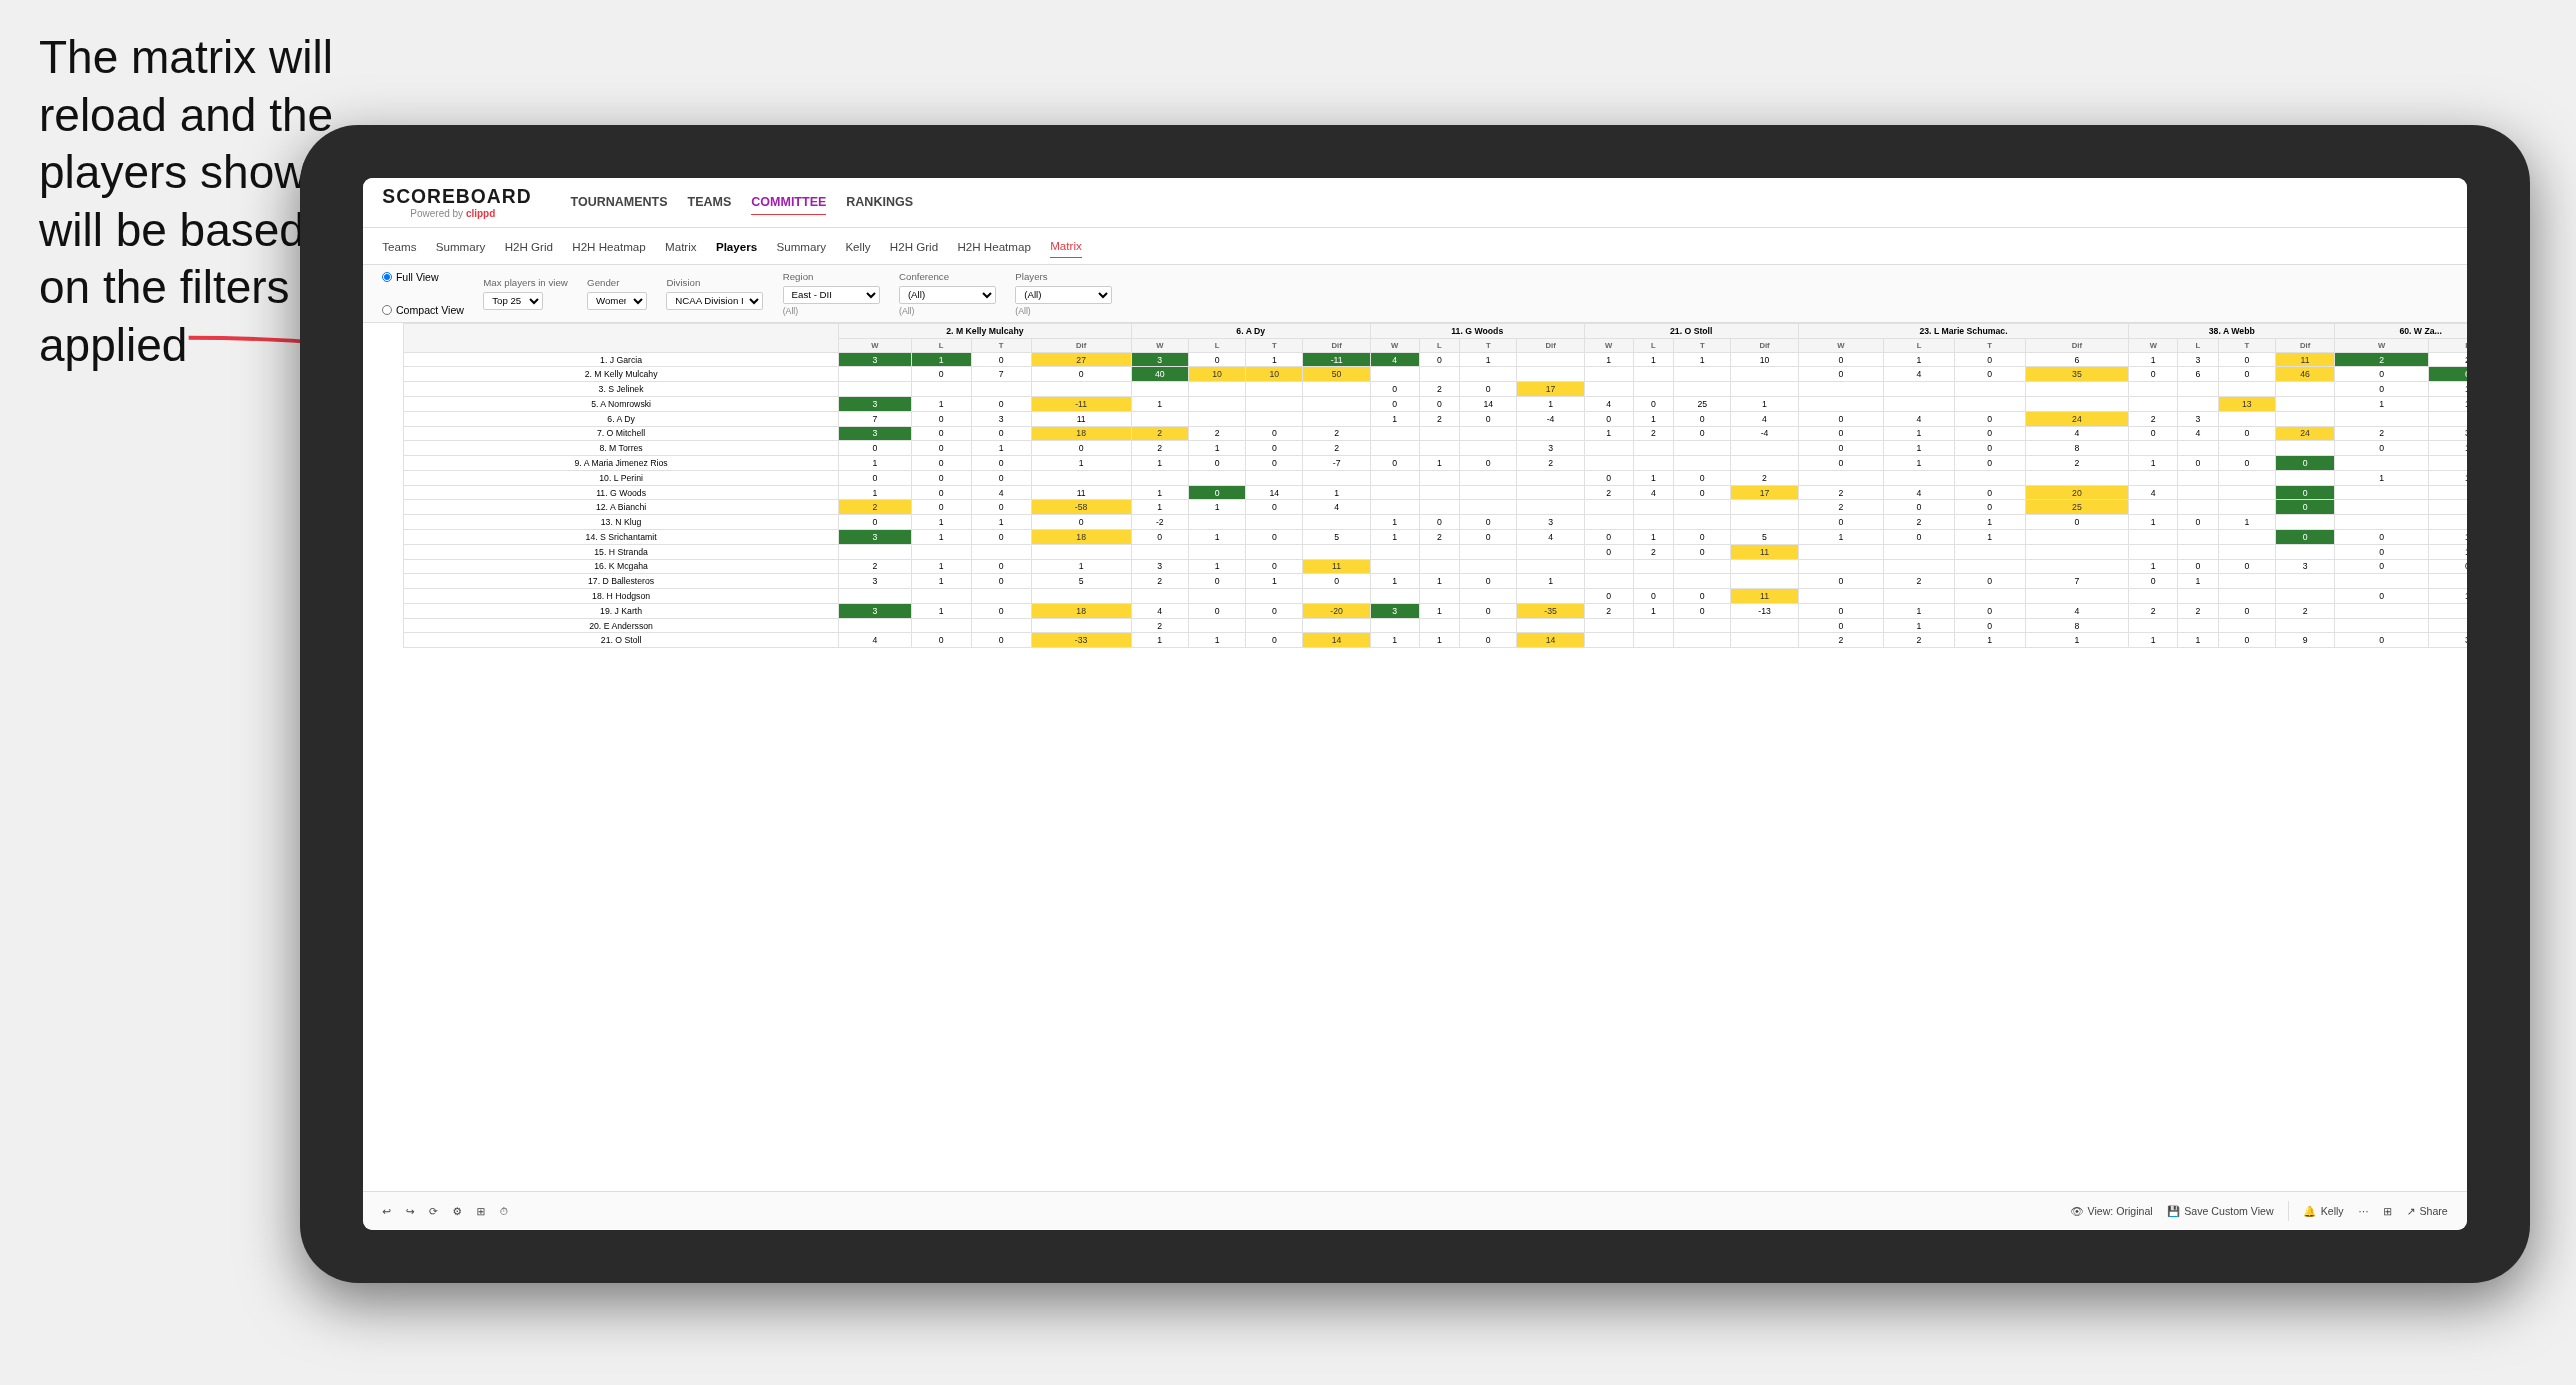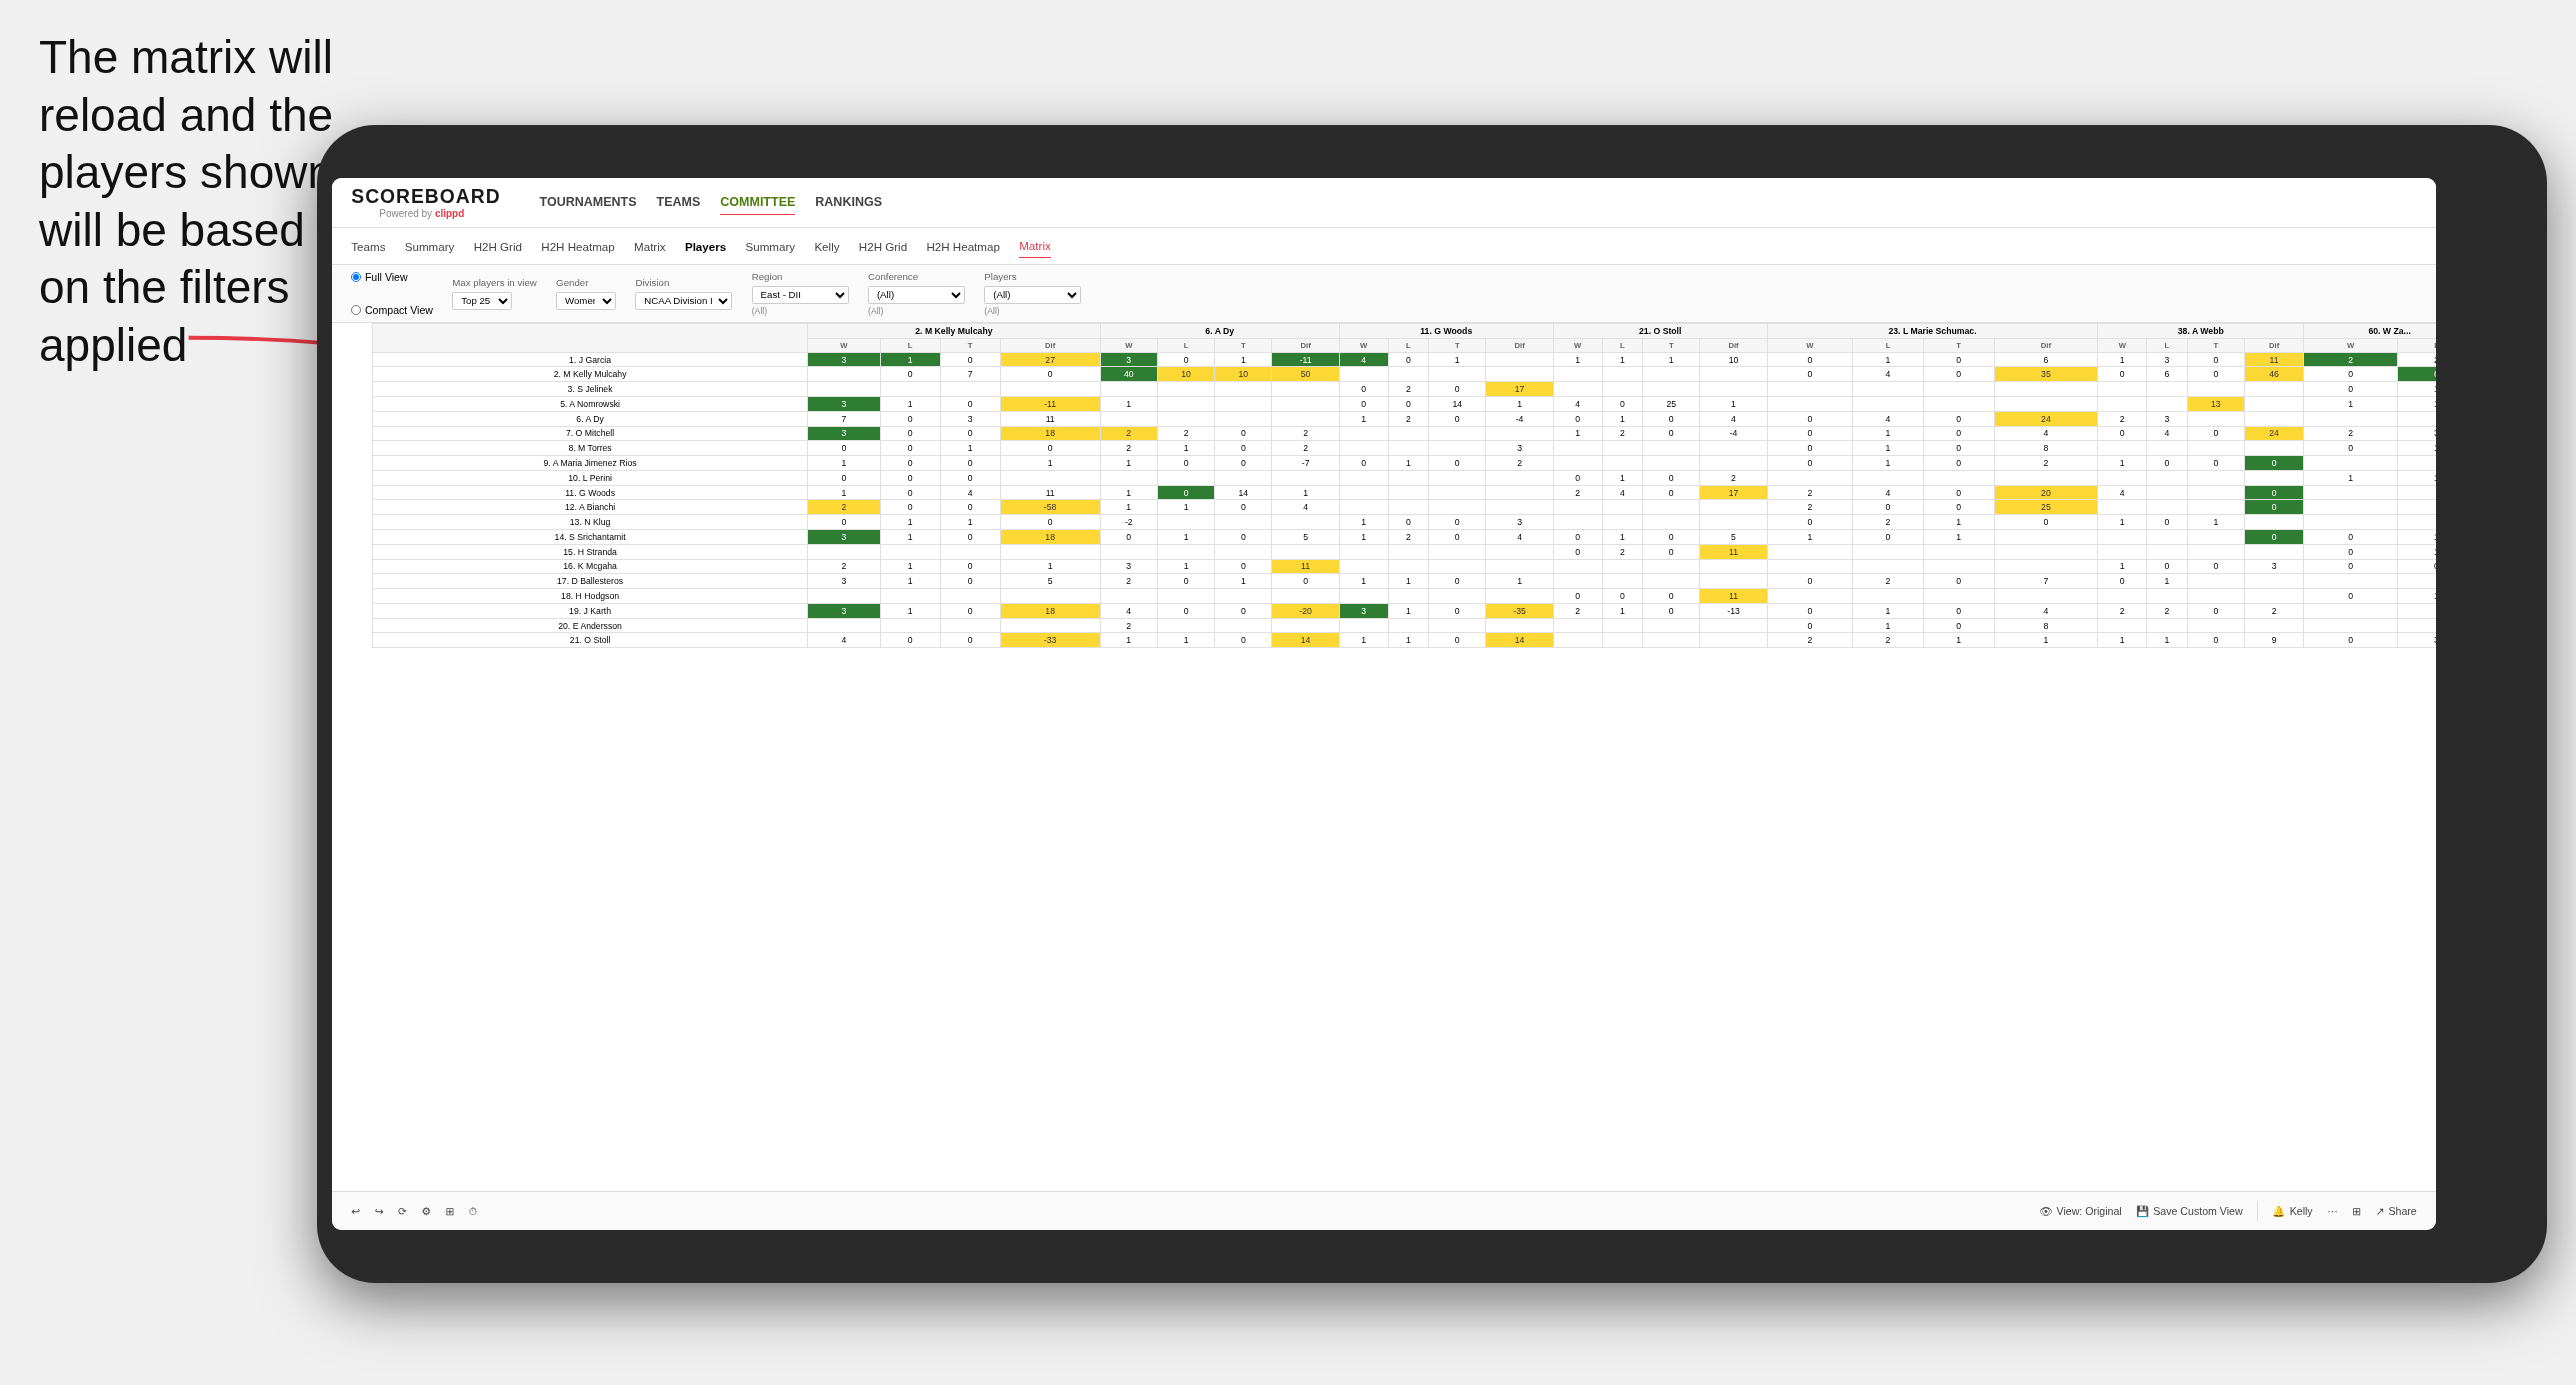--- a/index.html
+++ b/index.html
@@ -20,30 +20,30 @@
       font-size: 46px;
       font-weight: 400;
       line-height: 1.25;
       color: #111;
       width: 309px;
     }
 
     
     .tablet-frame {
       position: absolute;
-      left: 317px;
+      left: 300px;
       top: 125px;
       width: 2230px;
       height: 1158px;
       background: #2a2a2a;
       border-radius: 58px;
       box-shadow: 0 19.3px 58px rgba(0,0,0,0.5);
       display: flex;
       align-items: center;
-      padding-left: 15px;
+      justify-content: center;
     }
 
     .tablet-screen {
       width: 2104px;
       height: 1052px;
       background: #fff;
       border-radius: 9.7px;
       overflow: hidden;
       display: flex;
       flex-direction: column;
@@ -91,21 +91,21 @@
       color: #333;
     }
 
     .nav-item {
       cursor: pointer;
       padding: 4.8px 0;
       color: #444;
     }
 
     .nav-item.active {
-      color: #4d7c0f;
+      color: #a21caf;
       border-bottom: 1.9px solid #e63946;
     }
 
     
     .sub-nav {
       display: flex;
       align-items: center;
       padding: 0 19.3px;
       height: 37px;
       border-bottom: 1px solid #ddd;

